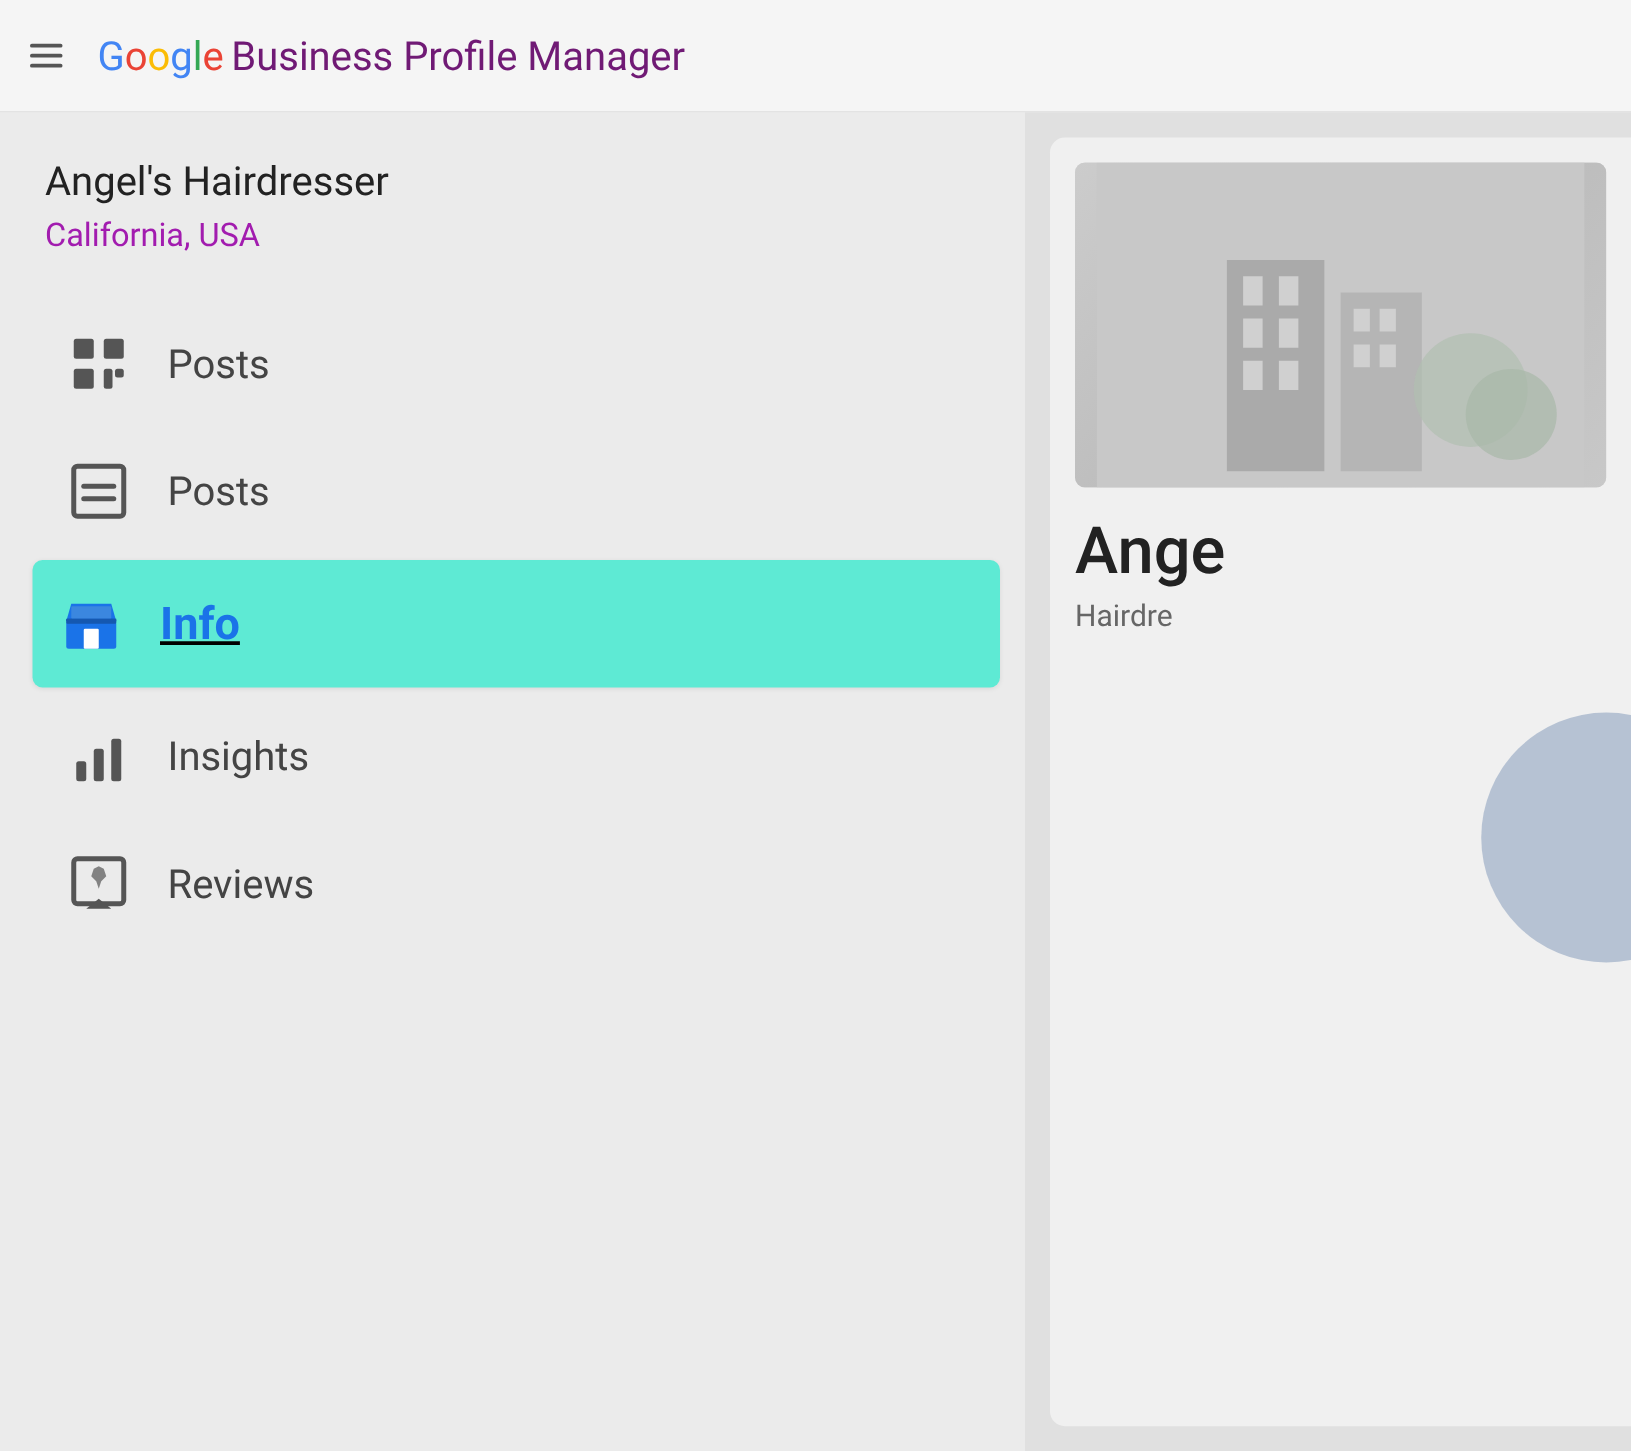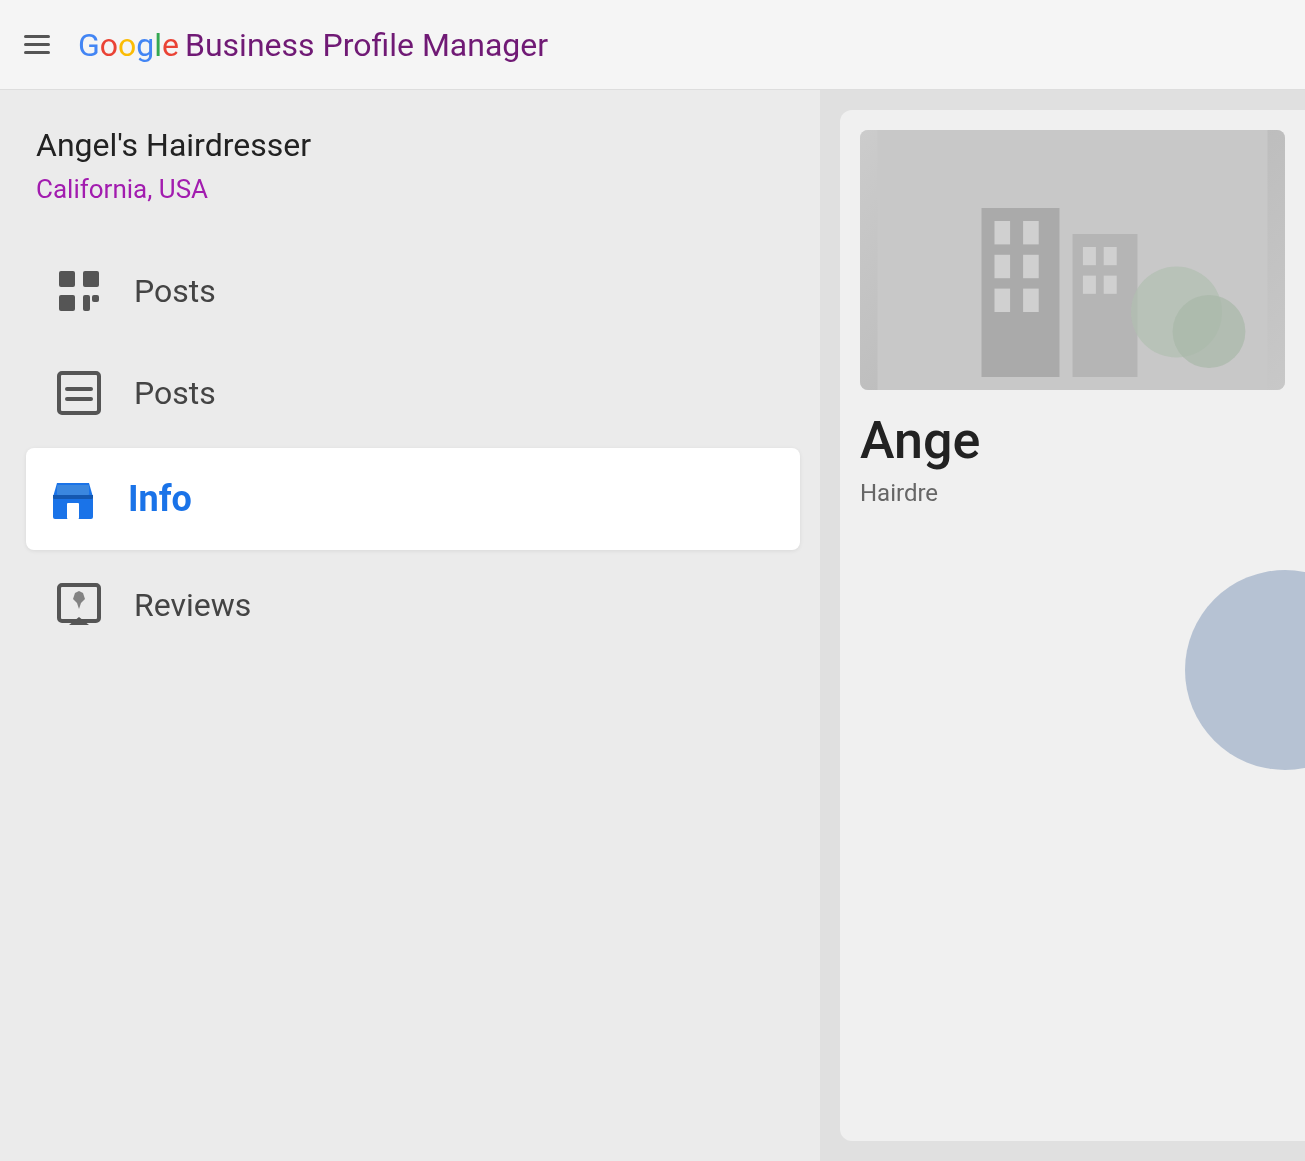--- a/index.html
+++ b/index.html
@@ -84,27 +84,28 @@
     .nav-item {
       display: flex;
       align-items: center;
       padding: 20px 16px;
       cursor: pointer;
       border-radius: 4px;
       margin-bottom: 8px;
       gap: 28px;
     }
     .nav-item.active {
-      background: #ffffff;
+      background: #5eead4;
       box-shadow: 0 1px 4px rgba(0,0,0,0.08);
       border-radius: 8px;
       padding: 24px 20px;
       margin-left: -10px;
       margin-right: -10px;
       width: calc(100% + 20px);
+      text-decoration: underline;
     }
     .nav-label {
       font-size: 32px;
       color: #444;
       font-weight: 400;
     }
     .nav-label.active-label {
       color: #1a73e8;
       font-weight: 700;
       font-size: 36px;
@@ -247,20 +248,30 @@
           <rect x="18" y="28" width="12" height="16" rx="1" fill="#fff"></rect>
 
           <rect x="8" y="10" width="32" height="10" rx="1" fill="#5b9bd5" opacity="0.5"></rect>
 
           <line x1="4" y1="21" x2="44" y2="21" stroke="#1558b0" stroke-width="2"></line>
         </svg>
       </div>
       <span class="nav-label active-label">Info</span>
     </div>
 
+    <div class="nav-item">
+      <div class="nav-icon icon-insights">
+        <svg viewBox="0 0 48 48" fill="none" xmlns="http://www.w3.org/2000/svg">
+          <rect x="6" y="28" width="8" height="16" rx="2" fill="#555"></rect>
+          <rect x="20" y="18" width="8" height="26" rx="2" fill="#555"></rect>
+          <rect x="34" y="10" width="8" height="34" rx="2" fill="#555"></rect>
+        </svg>
+      </div>
+      <span class="nav-label">Insights</span>
+    </div>
 
     <div class="nav-item">
       <div class="nav-icon icon-reviews">
         <svg viewBox="0 0 48 48" fill="none" xmlns="http://www.w3.org/2000/svg">
           <rect x="4" y="4" width="40" height="36" rx="3" stroke="#555" stroke-width="4" fill="none"></rect>
           <path d="M14 44 L24 36 L34 44" fill="#555"></path>
           <path d="M18 18 L20 12 L24 10 L28 12 L30 18 L26 22 L24 28 L22 22 Z" fill="#555" opacity="0.7"></path>
         </svg>
       </div>
       <span class="nav-label">Reviews</span>

